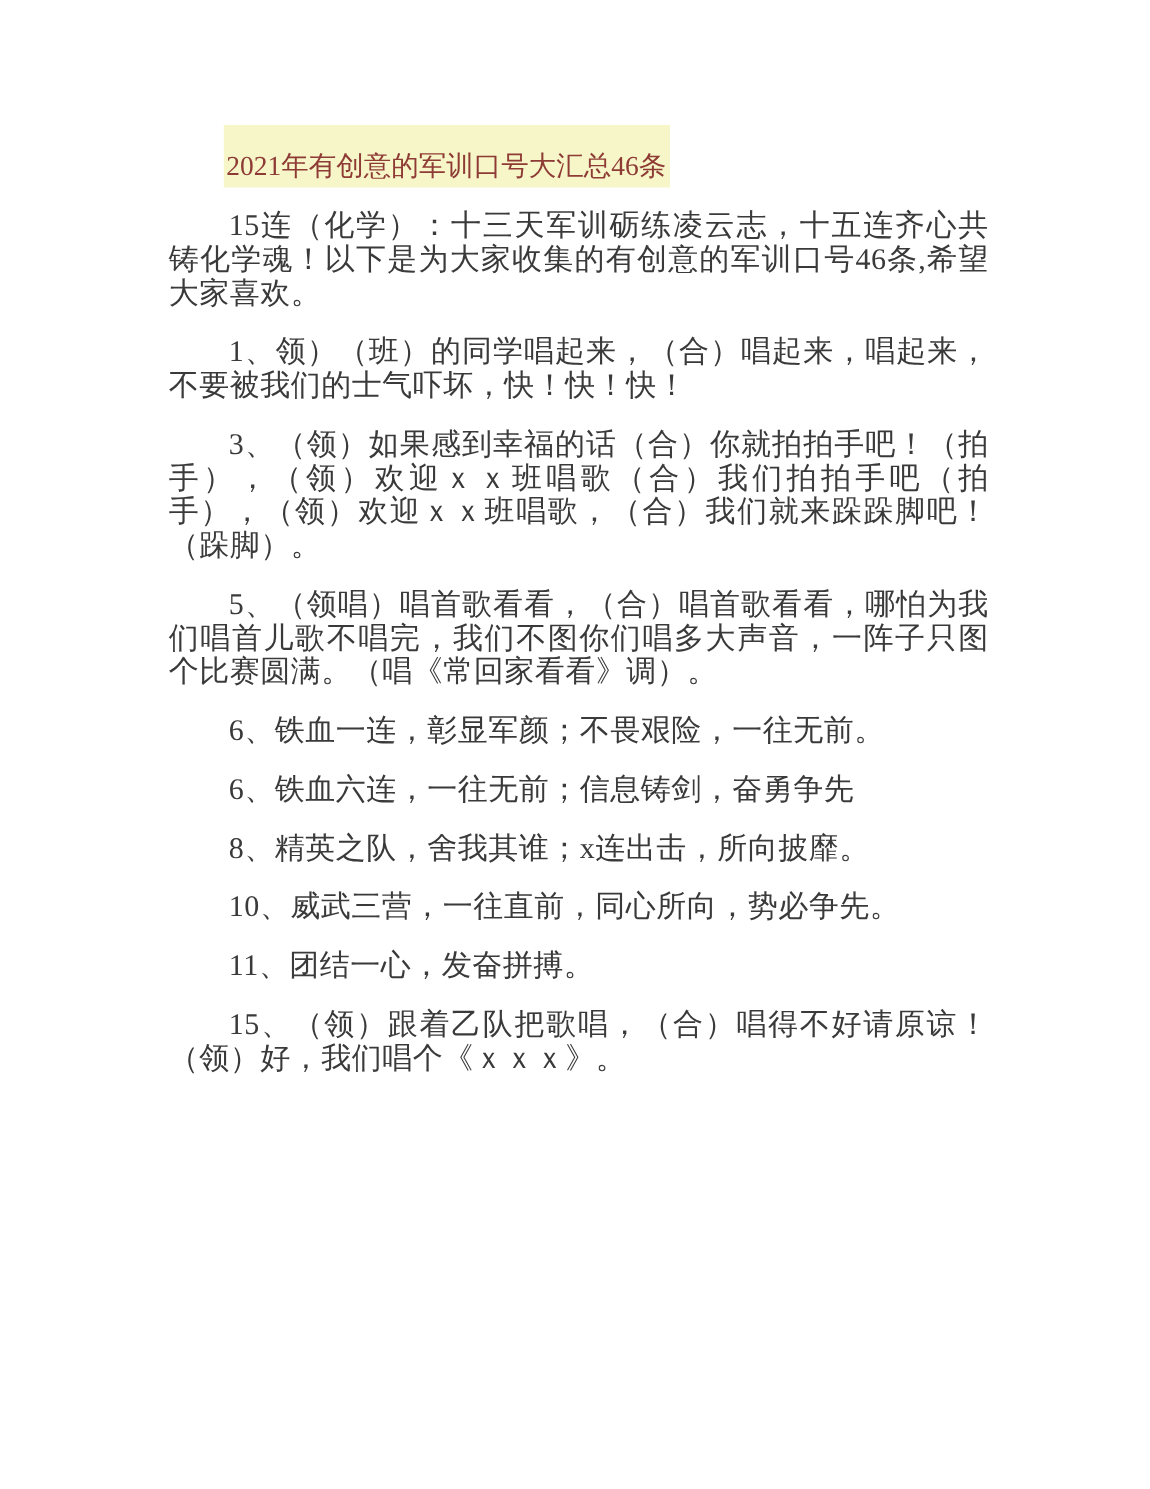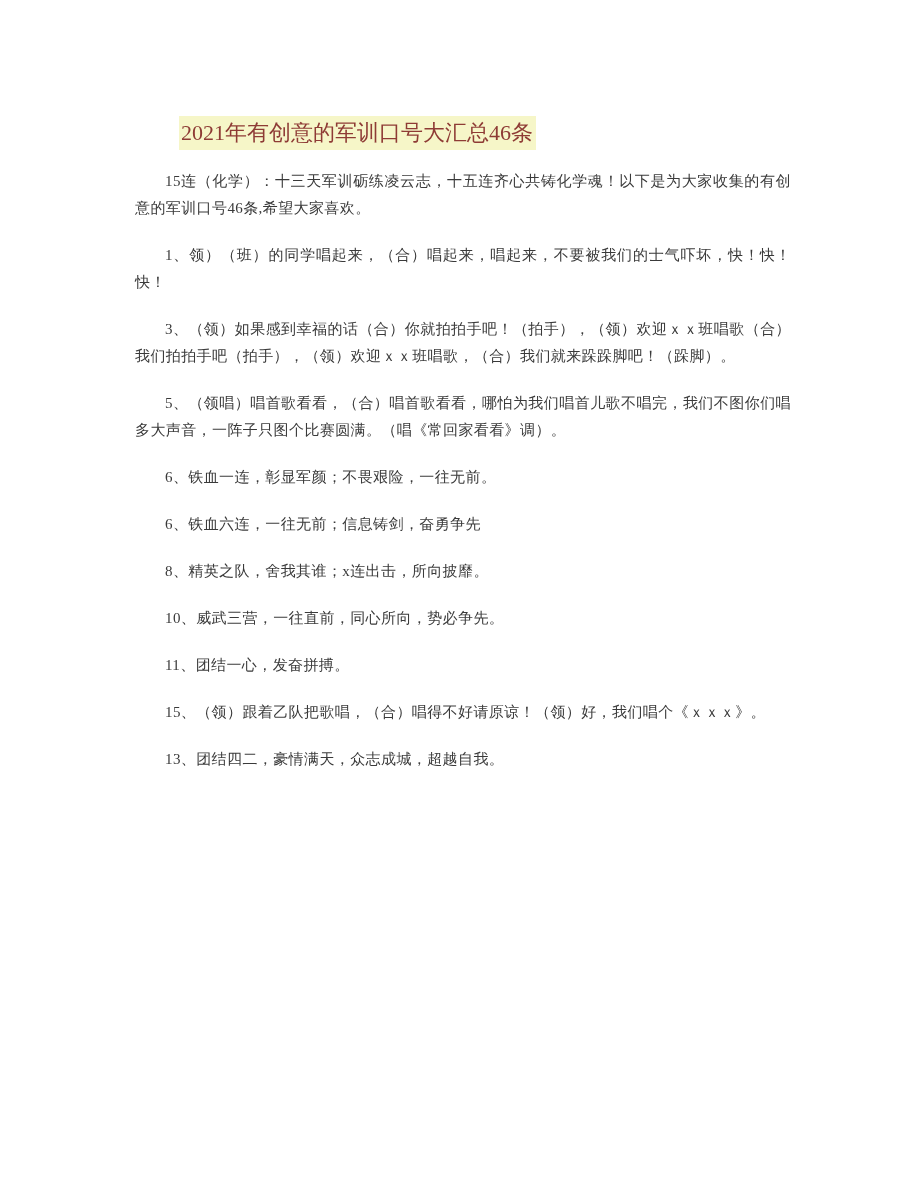--- a/index.html
+++ b/index.html
@@ -22,25 +22,25 @@
   }
   .title-line {
     margin: 0 0 20px 0;
     text-indent: 2em;
     font-size: 22px;
     line-height: 30px;
   }
   .title-highlight {
     background: #f6f6c8;
     color: #8e3b35;
-    padding: 4px 3px 5px 2px;
+    padding: 20px 3px 5px 2px;
   }
   .para {
     margin: 0 0 20px 0;
-    font-size: 15px;
+    font-size: 24px;
     line-height: 27px;
     color: #3a3a3a;
     text-indent: 2em;
     text-align: justify;
     letter-spacing: 0.4px;
   }
 </style>
 </head>
 <body>
 
@@ -50,15 +50,14 @@
       <p class="para">15连（化学）：十三天军训砺练凌云志，十五连齐心共铸化学魂！以下是为大家收集的有创意的军训口号46条,希望大家喜欢。</p>
       <p class="para">1、领）（班）的同学唱起来，（合）唱起来，唱起来，不要被我们的士气吓坏，快！快！快！</p>
       <p class="para">3、（领）如果感到幸福的话（合）你就拍拍手吧！（拍手），（领）欢迎ｘｘ班唱歌（合）我们拍拍手吧（拍手），（领）欢迎ｘｘ班唱歌，（合）我们就来跺跺脚吧！（跺脚）。</p>
       <p class="para">5、（领唱）唱首歌看看，（合）唱首歌看看，哪怕为我们唱首儿歌不唱完，我们不图你们唱多大声音，一阵子只图个比赛圆满。（唱《常回家看看》调）。</p>
       <p class="para">6、铁血一连，彰显军颜；不畏艰险，一往无前。</p>
       <p class="para">6、铁血六连，一往无前；信息铸剑，奋勇争先</p>
       <p class="para">8、精英之队，舍我其谁；x连出击，所向披靡。</p>
       <p class="para">10、威武三营，一往直前，同心所向，势必争先。</p>
       <p class="para">11、团结一心，发奋拼搏。</p>
       <p class="para">15、（领）跟着乙队把歌唱，（合）唱得不好请原谅！（领）好，我们唱个《ｘｘｘ》。</p>
-      <p class="para">13、团结四二，豪情满天，众志成城，超越自我。</p>
     </div>
 </div>
 
 </body></html>

